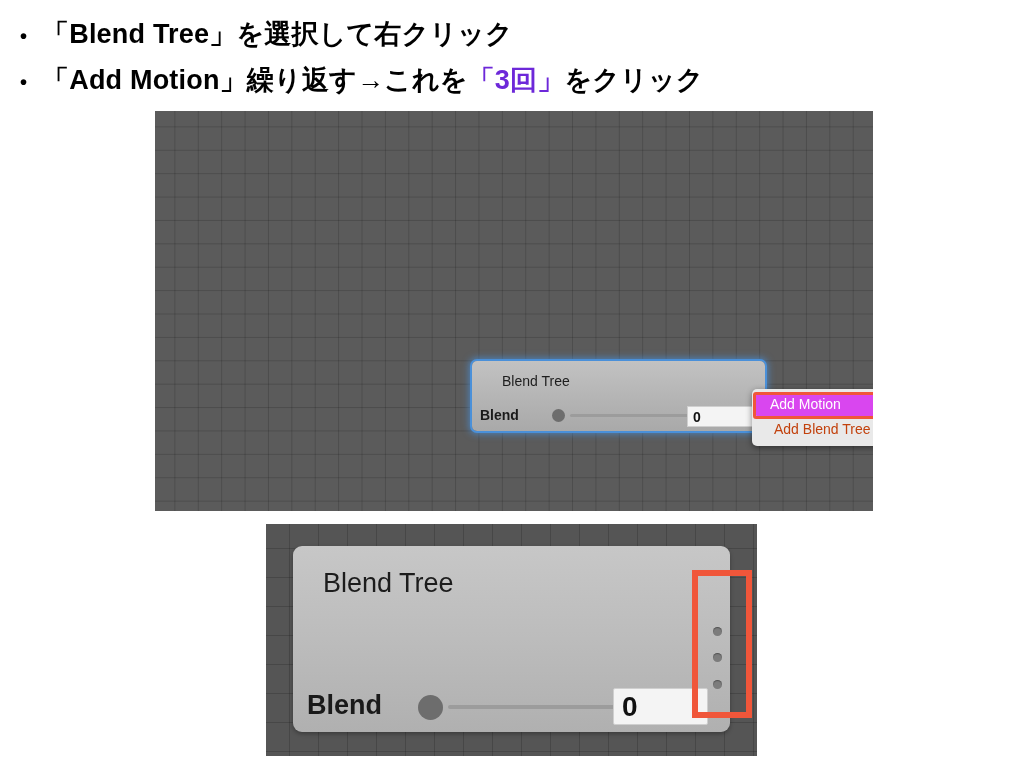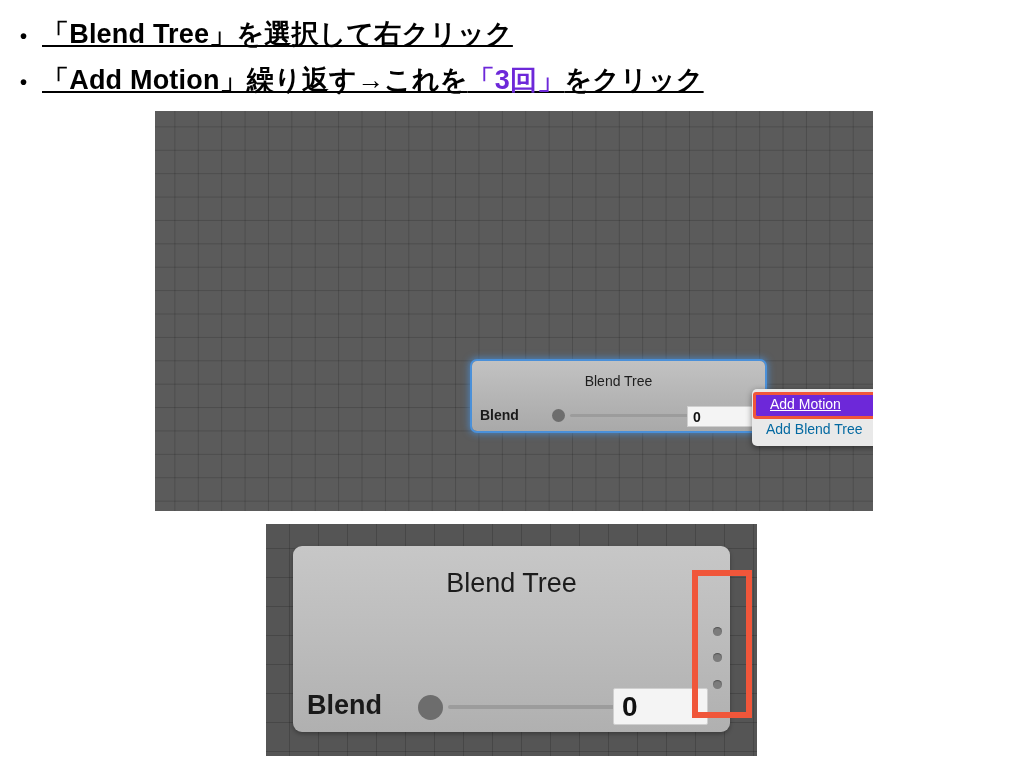--- a/index.html
+++ b/index.html
@@ -33,21 +33,21 @@
     white-space: nowrap;
   }
   .bullet-dot {
     width: 22px;
     flex: 0 0 22px;
     font-size: 20px;
     line-height: 44px;
     color: #000;
     text-align: left;
   }
-  .bullet-text { display: inline; text-decoration: underline; }
+  .bullet-text { display: inline; }
   .accent-red { color: #6d28d9; }
 
   
   .unity-panel {
     position: absolute;
     background-color: #5b5b5b;
     background-image:
       linear-gradient(to right, rgba(0,0,0,0.16) 1px, transparent 1px),
       linear-gradient(to bottom, rgba(0,0,0,0.16) 1px, transparent 1px);
     overflow: hidden;
@@ -84,24 +84,24 @@
     height: 70px;
     box-shadow:
       0 0 0 2px #4a90d9,
       0 0 7px 3px rgba(74,144,217,0.75);
   }
   .bt-title {
     position: absolute;
     left: 0;
     right: 0;
     top: 12px;
-    text-align: center;
     font-size: 14px;
     color: #1d1d1d;
     font-family: "Liberation Sans", "DejaVu Sans", sans-serif;
+    padding-left: 30px;
   }
   .bt-blend-row {
     position: absolute;
     left: 0;
     right: 0;
     bottom: 0;
     height: 30px;
     font-weight: bold;
   }
   .bt-blend-label {
@@ -151,30 +151,30 @@
     background: #e9e9e9;
     border-radius: 5px;
     box-shadow: 0 2px 6px rgba(0,0,0,0.45);
     padding: 3px 0 4px 0;
     box-sizing: border-box;
   }
   .ctx-item {
     height: 25px;
     line-height: 25px;
     font-size: 14px;
-    color: #0369a1;
+    color: #c2410c;
     padding-left: 14px;
     box-sizing: border-box;
+    margin-left: 8px;
   }
   .ctx-item.selected {
-    background: #6d28d9;
+    background: #d946ef;
     color: #ffffff;
     margin: 0 4px;
     border-radius: 2px;
-    text-decoration: underline;
   }
   #ctx-highlight-box {
     position: absolute;
     left: 598px;
     top: 281px;
     width: 136px;
     height: 27px;
     border: 3px solid #F0563A;
     border-radius: 3px;
     box-sizing: border-box;

